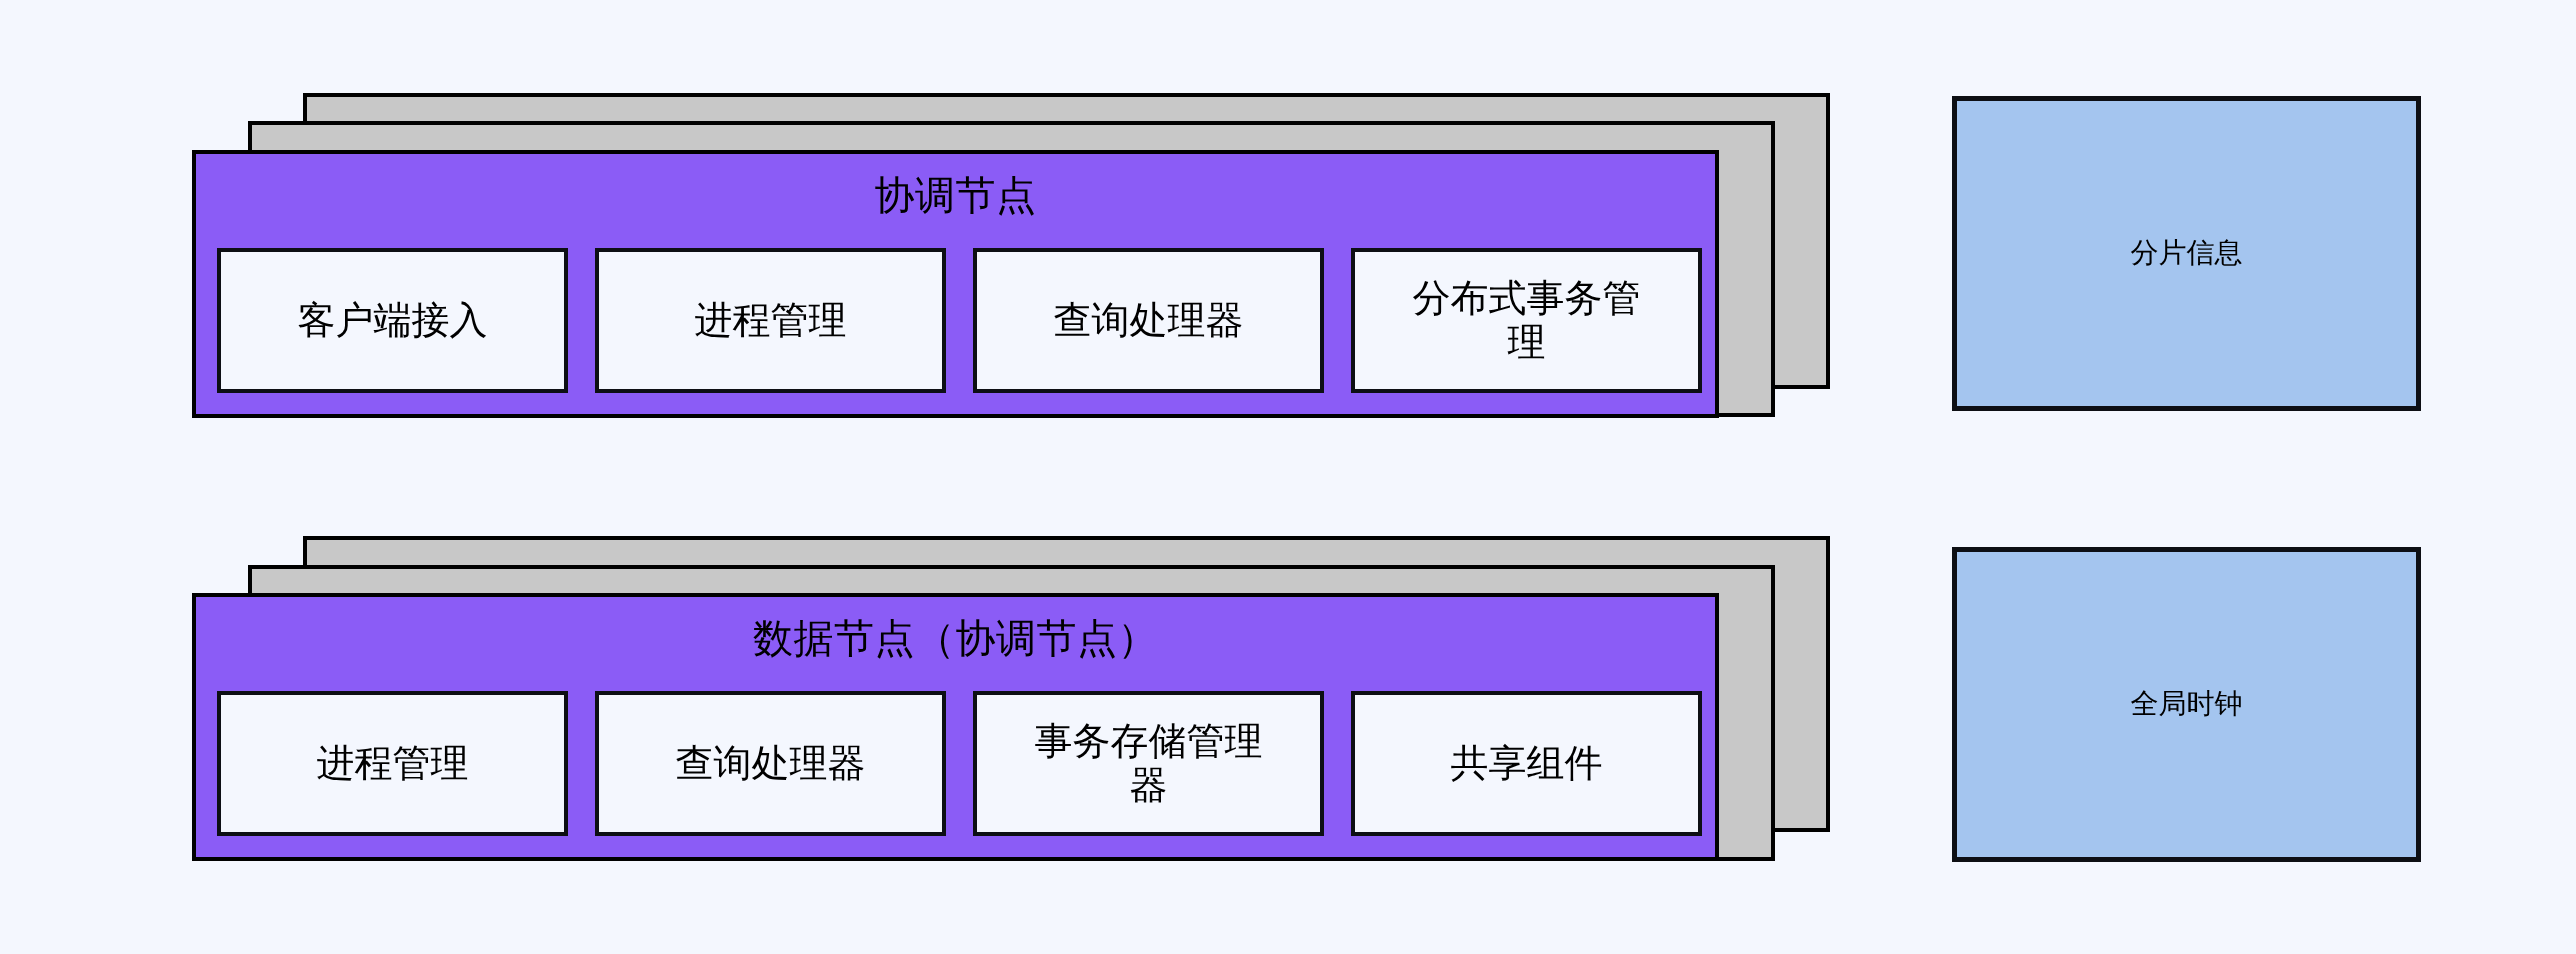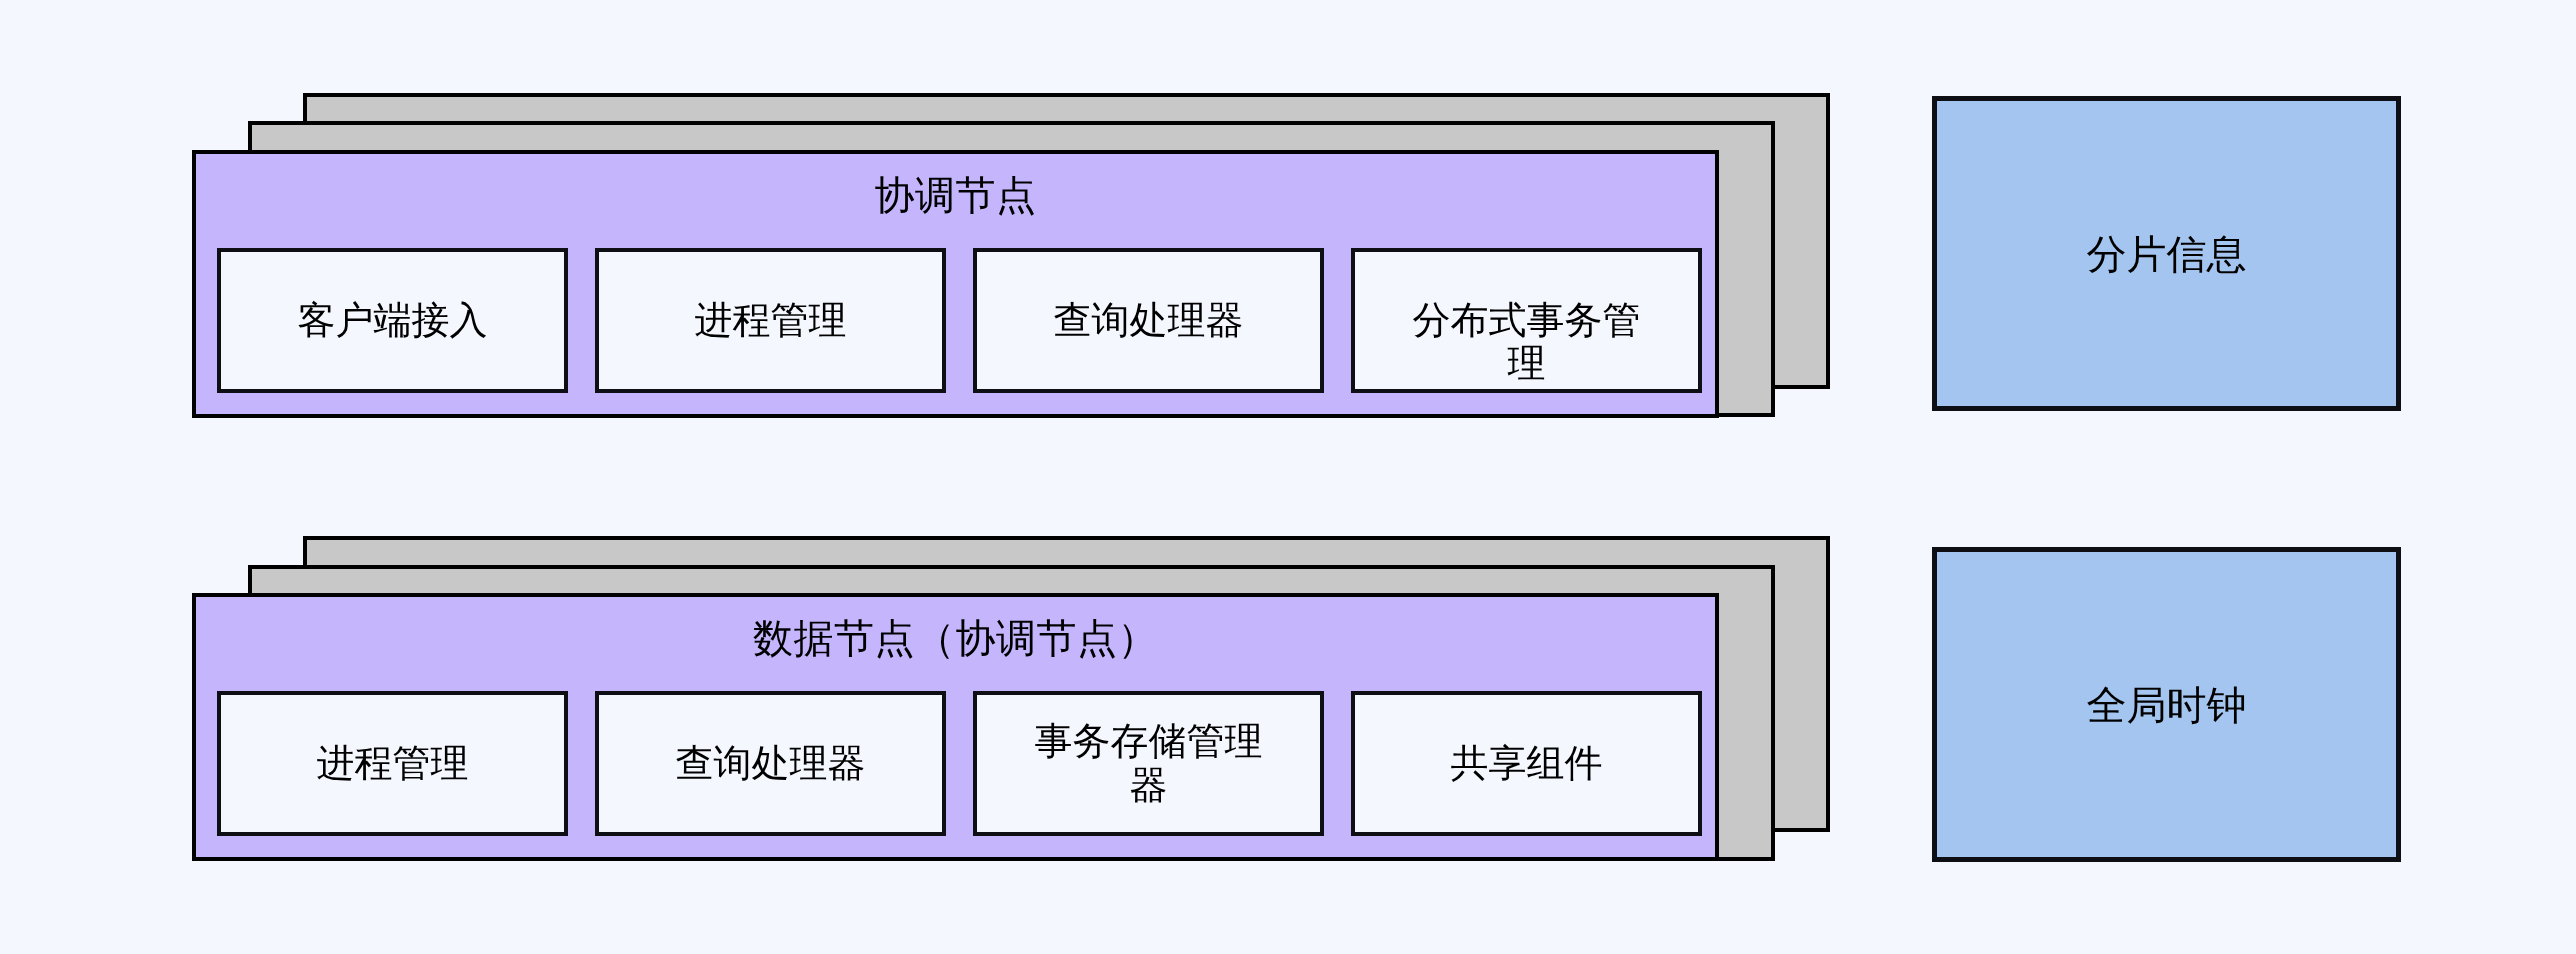--- a/index.html
+++ b/index.html
@@ -26,21 +26,21 @@
 
   
   .stack-sheet {
     border: 4.8px solid #000000;
     background: #c8c8c8;
   }
 
   
   .node-card {
     border: 4.8px solid #000000;
-    background: #c4b5fd;
+    background: #8b5cf6;
     display: flex;
     flex-direction: column;
     align-items: stretch;
   }
 
   .node-title {
     text-align: center;
     color: #000000;
     font-size: 40px;
     line-height: 1;
@@ -75,22 +75,23 @@
 
   
   .service-box {
     border: 5.7px solid #0d0f14;
     background: #a4c5ef;
     display: flex;
     align-items: center;
     justify-content: center;
     text-align: center;
     color: #000000;
-    font-size: 40px;
+    font-size: 28px;
     line-height: 1.15;
+    margin-left: 20px;
   }
 </style>
 </head>
 <body>
 
 <div id="diagram">
 
   <div class="abs" style="left:0; top:0; width:1908px; height:477px;">
 
     <div class="abs stack-sheet" style="left:303px; top:93px; width:1527px; height:296px;"></div>
@@ -104,21 +105,21 @@
       <div class="component-row" style="padding:0 21px 21px 21px; gap:27px;">
         <div class="component-box" style="flex:0 0 351px;">
           <span>客户端接入</span>
         </div>
         <div class="component-box" style="flex:0 0 351px;">
           <span>进程管理</span>
         </div>
         <div class="component-box" style="flex:0 0 351px;">
           <span>查询处理器</span>
         </div>
-        <div class="component-box" style="flex:0 0 351px;align-items:flex-end;">
+        <div class="component-box" style="flex:0 0 351px;">
           <span style="display:block; max-width:258px;">分布式事务管理</span>
         </div>
       </div>
     </div>
   </div>
 
   <div class="abs" style="left:0; top:0; width:1908px; height:954px;">
 
     <div class="abs stack-sheet" style="left:303px; top:536px; width:1527px; height:296px;"></div>
 

